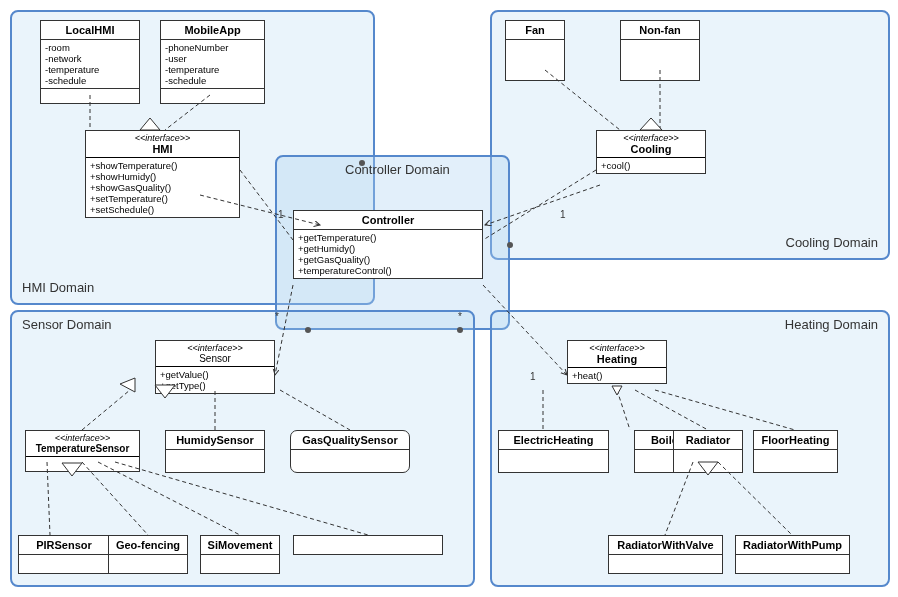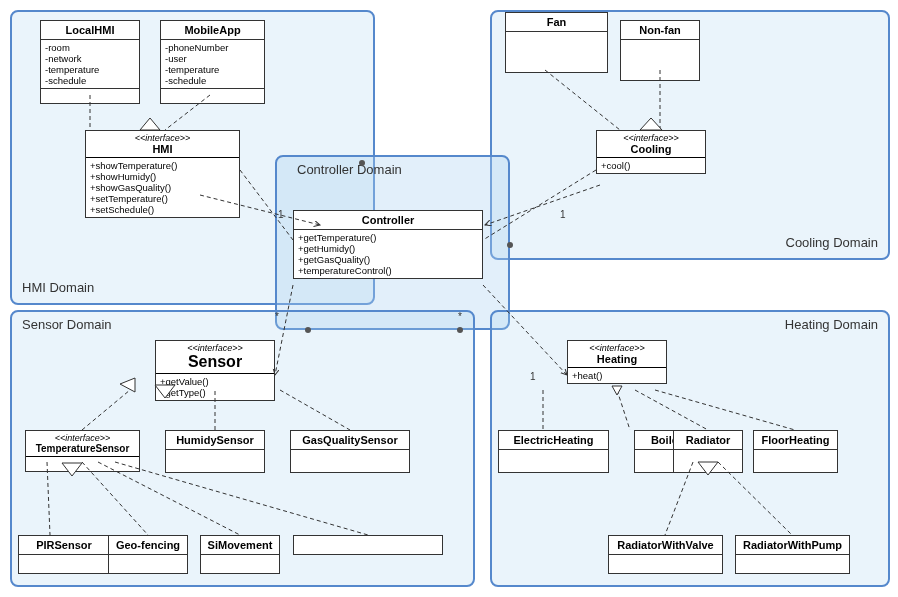--- a/index.html
+++ b/index.html
@@ -97,20 +97,21 @@
       position: absolute;
       border: 2px solid #5588cc;
       border-radius: 8px;
       background: rgba(173, 210, 240, 0.35);
     }
 
     .controller-domain-label {
       position: absolute;
       font-size: 13px;
       color: #333;
+      margin-left: 48px;
     }
   </style>
 </head>
 <body>
 
 <div class="diagram-container">
 
   <div class="domain-box" style="left:10px; top:10px; width:365px; height:295px;">
     <span class="domain-label" style="left:10px; bottom:8px;">HMI Domain</span>
   </div>
@@ -160,21 +161,21 @@
     </div>
     <div class="class-methods">
       <div>+showTemperature()</div>
       <div>+showHumidy()</div>
       <div>+showGasQuality()</div>
       <div>+setTemperature()</div>
       <div>+setSchedule()</div>
     </div>
   </div>
 
-  <div class="uml-class" style="left:505px; top:12px; width:103px;">
+  <div class="uml-class" style="left:505px; top:20px; width:60px;">
     <div class="class-name-only">Fan</div>
     <div class="class-empty" style="height:40px; border-bottom:none;"></div>
   </div>
 
   <div class="uml-class" style="left:620px; top:20px; width:80px;">
     <div class="class-name-only">Non-fan</div>
     <div class="class-empty" style="height:40px; border-bottom:none;"></div>
   </div>
 
   <div class="uml-class" style="left:596px; top:130px; width:110px;">
@@ -193,42 +194,42 @@
       <div>+getTemperature()</div>
       <div>+getHumidy()</div>
       <div>+getGasQuality()</div>
       <div>+temperatureControl()</div>
     </div>
   </div>
 
   <div class="uml-class" style="left:155px; top:340px; width:120px;">
     <div class="class-header">
       <div class="stereotype">&lt;&lt;interface&gt;&gt;</div>
-      <div style="font-weight:bold; font-size:16px; font-style:normal;">Sensor</div>
+      <div style="font-weight:normal; font-size:10px; font-style:normal;">Sensor</div>
     </div>
     <div class="class-methods">
       <div>+getValue()</div>
       <div>+getType()</div>
     </div>
   </div>
 
   <div class="uml-class" style="left:25px; top:430px; width:115px;">
     <div class="class-header">
       <div class="stereotype">&lt;&lt;interface&gt;&gt;</div>
       <div style="font-weight:bold; font-size:10px; font-style:normal;">TemperatureSensor</div>
     </div>
     <div class="class-empty-last" style="height:14px;"></div>
   </div>
 
   <div class="uml-class" style="left:165px; top:430px; width:100px;">
     <div class="class-name-only">HumidySensor</div>
     <div class="class-empty-last" style="height:22px;"></div>
   </div>
 
-  <div class="uml-class" style="left:290px; top:430px; width:120px;">
+  <div class="uml-class" style="left:290px; top:430px; width:120px;border-radius:7px;">
     <div class="class-name-only">GasQualitySensor</div>
     <div class="class-empty-last" style="height:22px;"></div>
   </div>
 
   <div class="uml-class" style="left:18px; top:535px; width:92px;">
     <div class="class-name-only">PIRSensor</div>
     <div class="class-empty-last" style="height:18px;"></div>
   </div>
 
   <div class="uml-class" style="left:108px; top:535px; width:80px;">

